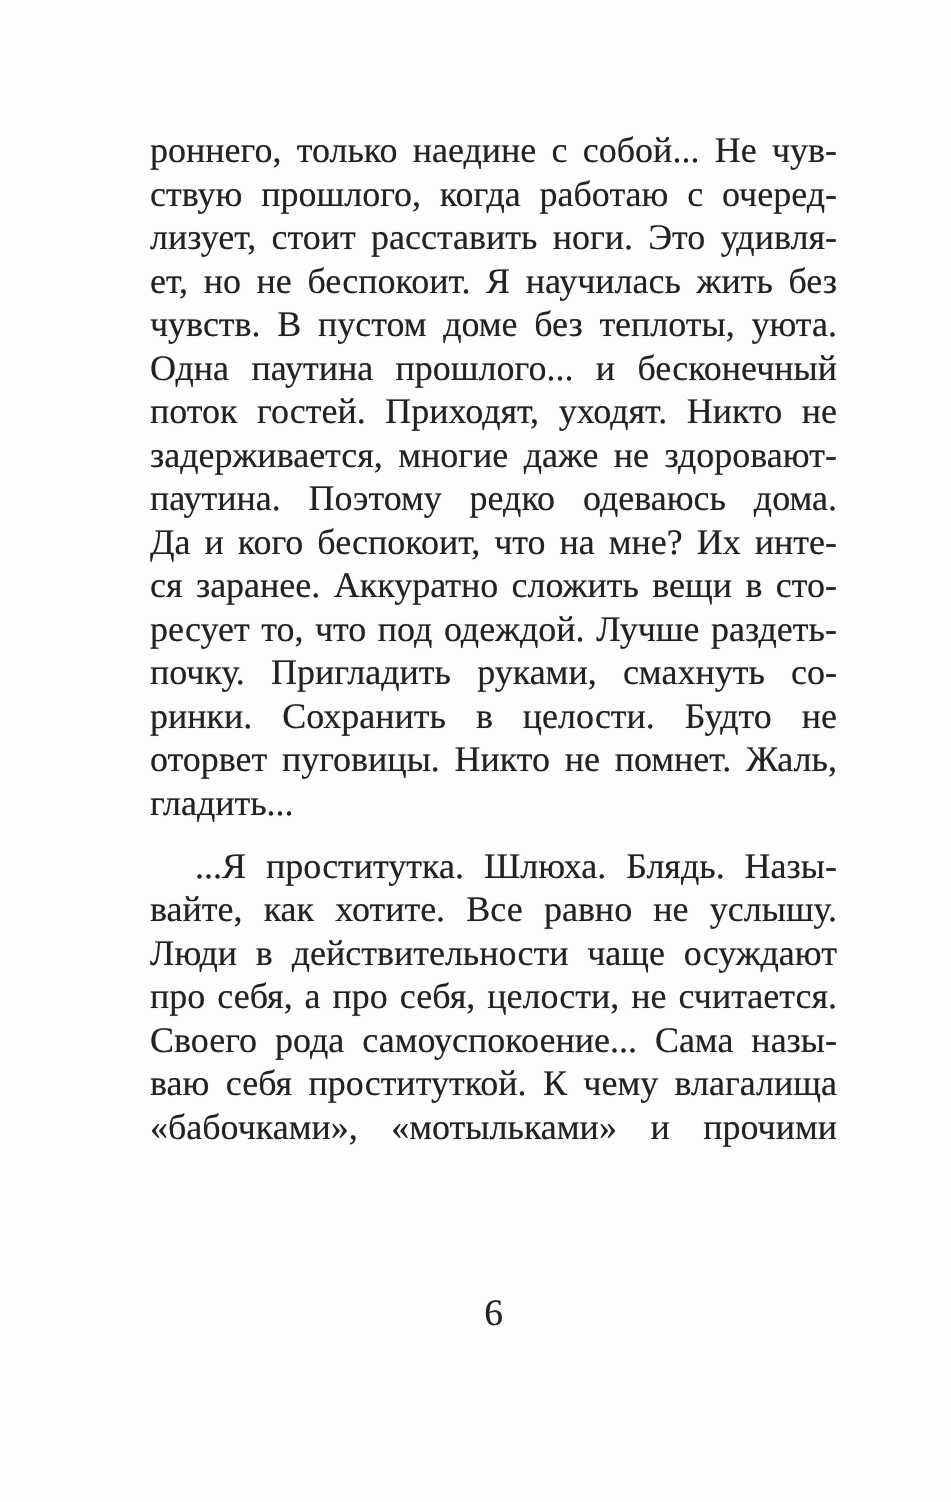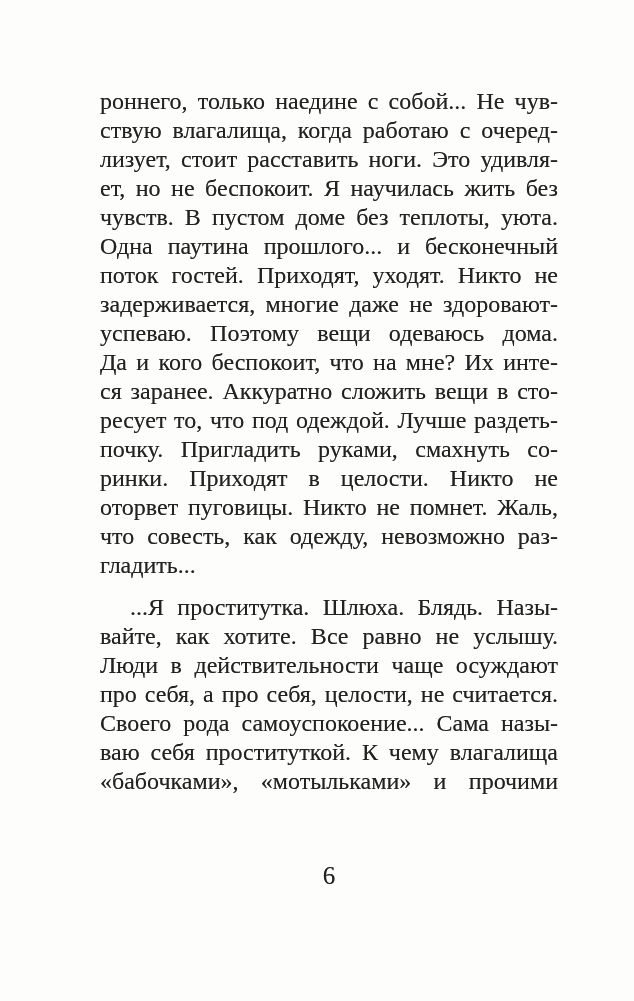--- a/index.html
+++ b/index.html
@@ -49,35 +49,34 @@
     text-shadow: 0 0 0.5px rgba(40,40,40,0.55);
   }
 </style>
 </head>
 <body>
 
 <div class="page">
   <div class="text-block" id="text-block">
       <div class="paragraph">
         <div class="line">роннего, только наедине с собой... Не чув-</div>
-        <div class="line">ствую влагалища, когда работаю с очеред-</div>
+        <div class="line">ствую прошлого, когда работаю с очеред-</div>
         <div class="line">лизует, стоит расставить ноги. Это удивля-</div>
         <div class="line">ет, но не беспокоит. Я научилась жить без</div>
         <div class="line">чувств. В пустом доме без теплоты, уюта.</div>
         <div class="line">Одна паутина прошлого... и бесконечный</div>
         <div class="line">поток гостей. Приходят, уходят. Никто не</div>
         <div class="line">задерживается, многие даже не здоровают-</div>
-        <div class="line">успеваю. Поэтому вещи одеваюсь дома.</div>
+        <div class="line">паутина. Поэтому редко одеваюсь дома.</div>
         <div class="line">Да и кого беспокоит, что на мне? Их инте-</div>
         <div class="line">ся заранее. Аккуратно сложить вещи в сто-</div>
         <div class="line">ресует то, что под одеждой. Лучше раздеть-</div>
         <div class="line">почку. Пригладить руками, смахнуть со-</div>
-        <div class="line">ринки. Приходят в целости. Никто не</div>
+        <div class="line">ринки. Сохранить в целости. Будто не</div>
         <div class="line">оторвет пуговицы. Никто не помнет. Жаль,</div>
-        <div class="line">что совесть, как одежду, невозможно раз-</div>
         <div class="line last-line">гладить...</div>
       </div>
       <div class="paragraph">
         <div class="line first-indent">...Я проститутка. Шлюха. Блядь. Назы-</div>
         <div class="line">вайте, как хотите. Все равно не услышу.</div>
         <div class="line">Люди в действительности чаще осуждают</div>
         <div class="line">про себя, а про себя, целости, не считается.</div>
         <div class="line">Своего рода самоуспокоение... Сама назы-</div>
         <div class="line">ваю себя проституткой. К чему влагалища</div>
         <div class="line">«бабочками», «мотыльками» и прочими</div>

